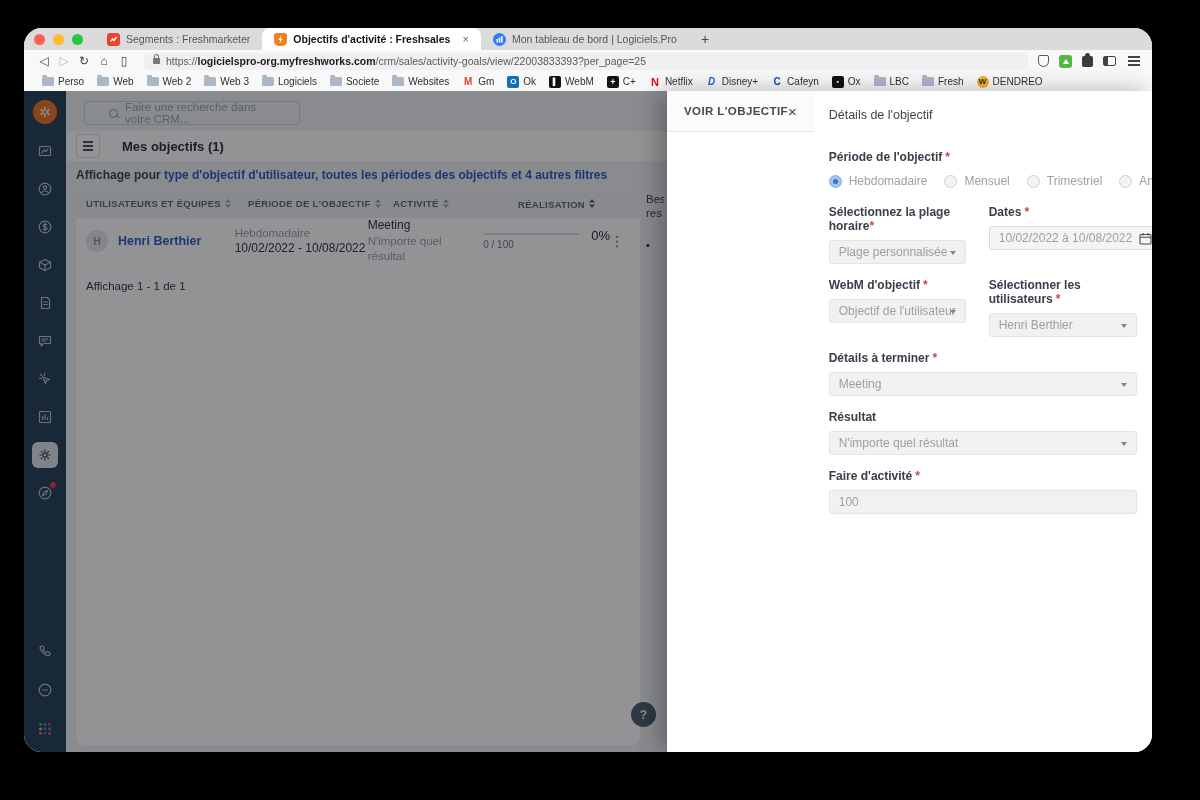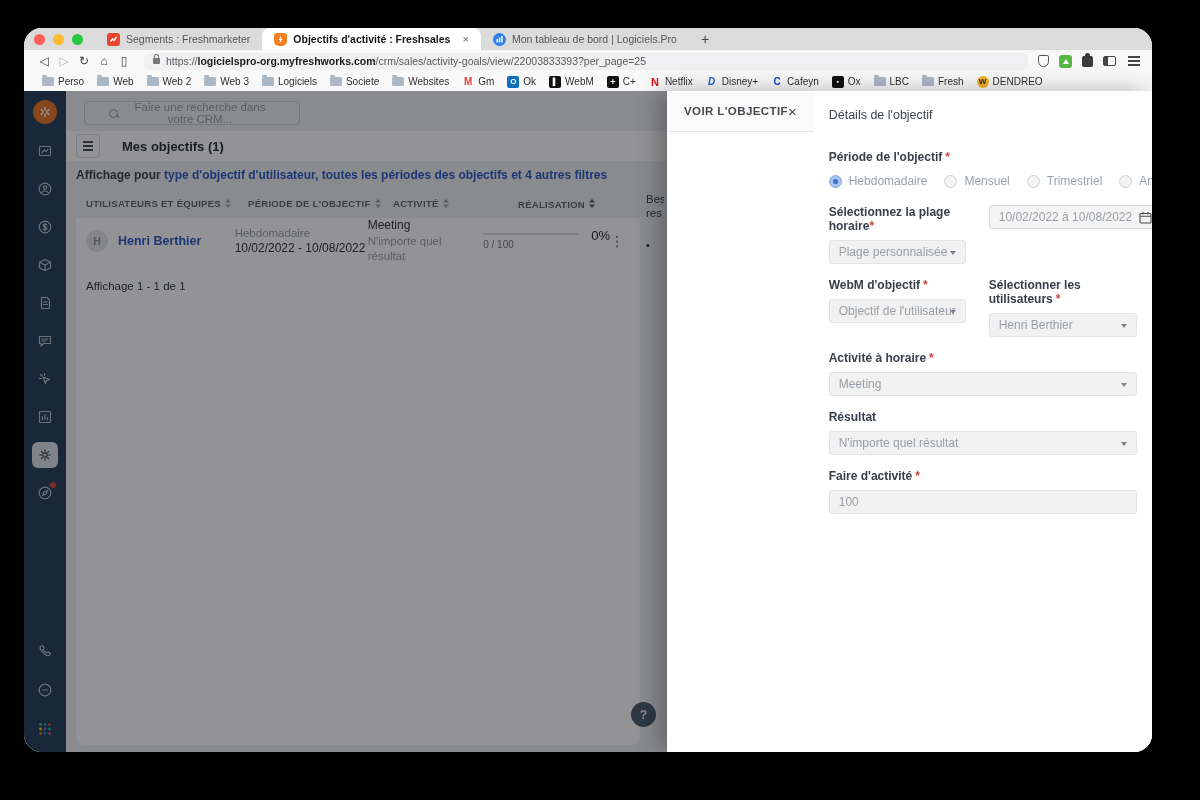--- a/index.html
+++ b/index.html
@@ -45,21 +45,21 @@
   .snav{display:flex;flex-direction:column;gap:12px;align-items:center;}
   .sic{width:26px;height:26px;display:flex;align-items:center;justify-content:center;border-radius:6px;}
   .sic.active{background:#dde4ea;}
   .sic svg{stroke:#b6c3cf;fill:none;stroke-width:1.2;stroke-linecap:round;stroke-linejoin:round;}
   .sic.active svg{stroke:#2f4357;}
   .sbottom{margin-top:auto;display:flex;flex-direction:column;gap:13px;align-items:center;padding-bottom:10px;}
   .reddot{position:relative;}
   .reddot:after{content:"";position:absolute;top:1px;right:1px;width:6px;height:6px;border-radius:50%;background:#e0453a;border:1px solid #24415c;}
 
   .main{flex:1;position:relative;background:#eef1f4;}
-  .searchbox{position:absolute;left:18px;top:10px;width:216px;height:24px;border:1px solid #c6d0d9;border-radius:4px;display:flex;align-items:center;gap:7px;padding:0 24px;color:#99a4ae;font-size:11.5px;box-sizing:border-box;text-align:center;}
+  .searchbox{position:absolute;left:18px;top:10px;width:216px;height:24px;border:1px solid #c6d0d9;border-radius:4px;display:flex;align-items:center;gap:7px;padding:0 24px;color:#99a4ae;font-size:11.5px;box-sizing:border-box;}
   .mag{width:7px;height:7px;border:1.4px solid #8d99a3;border-radius:50%;position:relative;flex:none;}
   .mag:before{content:"";position:absolute;left:6px;top:6px;width:4px;height:1.4px;background:#8d99a3;transform:rotate(45deg);}
   .titlebar{position:absolute;left:0;right:0;top:40px;height:30px;background:#fff;display:flex;align-items:center;gap:22px;padding-left:10px;}
   .viewbtn{width:24px;height:24px;border:1px solid #d6dde3;border-radius:4px;background:#fff;display:flex;align-items:center;justify-content:center;box-sizing:border-box;}
   .viewbtn i{width:10px;height:2px;background:#45535f;box-shadow:0 -4px 0 #45535f,0 4px 0 #45535f;}
   .page-title{font-size:13px;font-weight:700;color:#25313c;}
   .filterrow{position:absolute;left:10px;top:77px;font-size:12px;font-weight:700;color:#3a4650;}
   .filterrow .flink{color:#2c5cc5;}
   .card{position:absolute;left:10px;top:99px;width:564px;height:555px;background:#fff;border-radius:3px 3px 8px 8px;}
   .thead{display:flex;height:28px;background:#edeff2;align-items:center;font-size:9.5px;font-weight:700;color:#5a6a76;letter-spacing:.3px;}
@@ -466,20 +466,21 @@
       </div>
 
       <div class="grid2">
         <div class="gcol-s">
           <div class="dlabel"><span>Sélectionnez la plage horaire</span><span class="req tight">*</span></div>
           <div class="fld sel">
               <span>Plage personnalisée</span>
             </div>
         </div>
         <div class="gcol-l">
+          <div class="dlabel"><span>Dates</span><span class="req">*</span></div>
           <div class="fld dates">
             <span>10/02/2022 à 10/08/2022</span>
             <span class="calic"><svg width="13" height="13" viewBox="0 0 13 13" fill="none" stroke="#4a4a4a" stroke-width="1.1">
                   <rect x="1" y="2.5" width="11" height="9.5" rx="1"></rect>
                   <line x1="1" y1="5.2" x2="12" y2="5.2"></line>
                   <line x1="4" y1="1" x2="4" y2="3.5"></line>
                   <line x1="9" y1="1" x2="9" y2="3.5"></line>
                 </svg></span>
           </div>
         </div>
@@ -494,21 +495,21 @@
         </div>
         <div class="gcol-l">
           <div class="dlabel"><span>Sélectionner les utilisateurs</span><span class="req">*</span></div>
           <div class="fld sel">
               <span>Henri Berthier</span>
             </div>
         </div>
       </div>
 
       <div class="frow">
-        <div class="dlabel"><span>Activité à horaire</span><span class="req">*</span></div>
+        <div class="dlabel"><span>Détails à terminer</span><span class="req">*</span></div>
         <div class="fld sel">
             <span>Meeting</span>
           </div>
       </div>
 
       <div class="frow">
         <div class="dlabel"><span>Résultat</span></div>
         <div class="fld sel">
             <span>N'importe quel résultat</span>
           </div>

